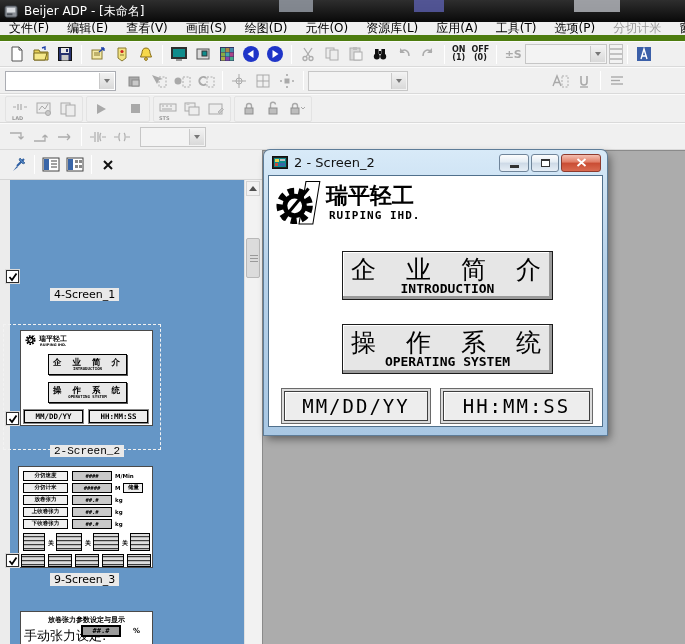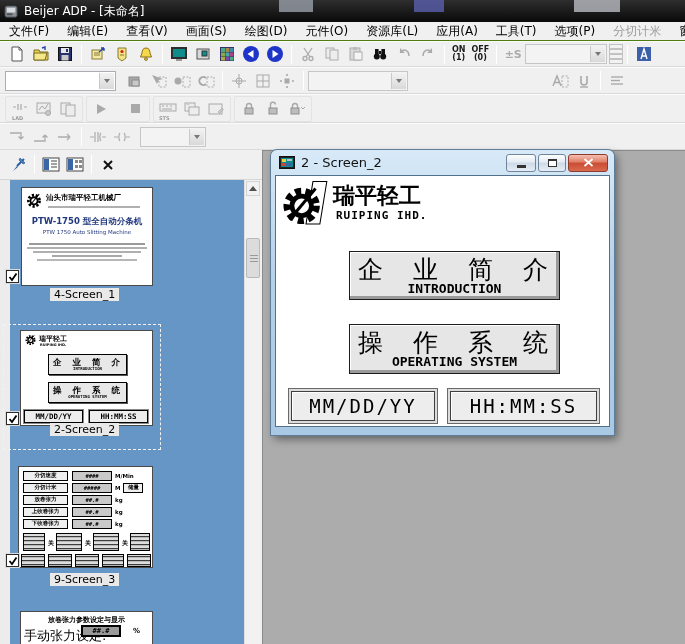--- a/index.html
+++ b/index.html
@@ -9,21 +9,21 @@
   
   .titlebar{position:absolute;left:0;top:0;width:685px;height:22px;background:linear-gradient(#2e2e2e,#090909);display:flex;align-items:center;padding-left:4px;overflow:hidden;}
   .titlebar .frag{position:absolute;top:0;height:12px;opacity:.8;}
   .frag1{left:279px;width:34px;background:#9aa0aa;}
   .frag2{left:414px;width:30px;background:#5b5fae;}
   .frag3{left:574px;width:46px;background:#b9bcc2;}
   .app-icon16{width:15px;height:15px;margin-right:5px;flex:none;}
   .title-text{color:#fff;font-size:12px;white-space:nowrap;}
 
   
-  .menubar{position:absolute;left:0;top:22px;width:685px;height:19px;background:#F0F0F0;display:flex;align-items:center;font-size:12px;border-bottom:1px solid #4d7c0f;}
+  .menubar{position:absolute;left:0;top:22px;width:685px;height:19px;background:#F0F0F0;display:flex;align-items:center;font-size:12px;border-bottom:6px solid #4d7c0f;}
   .menu-item{padding:1px 9px;white-space:nowrap;cursor:default;}
   .menu-item.disabled{color:#9B9B9B;}
 
   
   .tb{position:absolute;left:0;width:685px;background:#F0F0F0;display:flex;align-items:center;border-top:1px solid #FBFBFB;border-bottom:1px solid #DADADA;padding-left:5px;}
   .tb1{top:41px;height:26px;}
   .tb2{top:67px;height:27px;}
   .tb3{top:94px;height:29px;}
   .tb4{top:123px;height:27px;}
   .i16{width:24px;height:22px;display:flex;align-items:center;justify-content:center;flex:none;}
@@ -64,21 +64,21 @@
   .guan{position:absolute;font-size:6px;font-weight:bold;}
 
   
   .sb{position:absolute;left:244px;top:180px;width:16px;height:464px;background:#F2F2F2;border-left:1px solid #E0E0E0;}
   .sb-up{position:absolute;left:1px;top:1px;width:14px;height:15px;background:#F2F2F2;border:1px solid #D4D4D4;display:flex;align-items:center;justify-content:center;}
   .sb-thumb{position:absolute;left:1px;top:58px;width:14px;height:40px;background:#DCDCDC;border:1px solid #B9B9B9;border-radius:2px;}
   .sb-grip{position:absolute;left:3px;top:16px;width:8px;height:7px;background:repeating-linear-gradient(0deg,#9a9a9a 0 1px,transparent 1px 3px);}
 
   
   .workspace{position:absolute;left:262px;top:150px;width:423px;height:494px;background:#ACACAC;border-left:1px solid #8a8a8a;border-top:1px solid #8a8a8a;}
-  .child{position:absolute;left:1px;top:-1px;width:343px;height:285px;border-radius:6px 6px 0 0;background:linear-gradient(#D8EAF8,#B7D2EA 40%,#A9C8E4);box-shadow:0 0 0 1px #5E7D99,3px 4px 9px rgba(0,0,0,.45);padding:0 4px 4px 4px;margin-left:7px;}
+  .child{position:absolute;left:1px;top:-1px;width:343px;height:285px;border-radius:6px 6px 0 0;background:linear-gradient(#D8EAF8,#B7D2EA 40%,#A9C8E4);box-shadow:0 0 0 1px #5E7D99,3px 4px 9px rgba(0,0,0,.45);padding:0 4px 4px 4px;}
   .child-titlebar{height:25px;display:flex;align-items:center;font-size:13px;padding-left:4px;}
   .child-title{margin-left:6px;color:#111;white-space:nowrap;}
   .winbtns{margin-left:auto;display:flex;gap:2px;padding-right:2px;}
   .wbtn{height:18px;border:1px solid #70859A;border-radius:3px;background:linear-gradient(#FDFDFD,#E3EBF3 45%,#CDD9E6 50%,#E6EEF6);display:flex;align-items:center;justify-content:center;}
   .wbtn.min{width:30px;}.wbtn.max{width:28px;}
   .wbtn.close{width:40px;border-color:#8E3B2E;background:linear-gradient(#F4C0B2,#E07B64 45%,#C94C33 50%,#D96A50);}
   .minglyph{width:9px;height:3px;background:#333;margin-top:7px;}
   .maxglyph{width:9px;height:8px;border:1px solid #333;border-top:2px solid #333;background:#fff;}
   .child-client{position:relative;background:#FFFFFF;border:1px solid #50708C;height:252px;overflow:hidden;}
 
@@ -515,37 +515,20 @@
       <svg width="12" height="12" viewBox="0 0 12 12">
         <path d="M2 2l8 8M10 2l-8 8" stroke="#111" stroke-width="2"></path>
       </svg>
     </div>
   </div>
 
   <div class="dock">
     <div class="gutter"></div>
     <div class="bluepanel"></div>
 
-    <div class="card" style="left:21px;top:7px;width:132px;height:99px;">
-      <svg width="18" height="18" viewBox="0 0 48 48" style="position:absolute;left:3px;top:3px;">
-        <circle cx="24" cy="26" r="15" fill="none" stroke="#000" stroke-width="7" stroke-dasharray="6 4.5"></circle>
-        <circle cx="24" cy="26" r="12" fill="#000"></circle>
-          <circle cx="24" cy="26" r="7" fill="#fff"></circle>
-        <line x1="12" y1="40" x2="38" y2="8" stroke="#000" stroke-width="3"></line>
-      </svg>
-      <div style="position:absolute;left:24px;top:5px;font-size:7.5px;font-weight:bold;white-space:nowrap;">汕头市瑞平轻工机械厂</div>
-      <div class="bar" style="width:92px;position:absolute;left:26px;top:16px;height:2px;opacity:.55;"></div>
-      <div class="navy" style="position:absolute;left:0;top:28px;width:100%;text-align:center;font-size:8.5px;font-weight:bold;white-space:nowrap;">PTW-1750 型全自动分条机</div>
-      <div class="navy" style="position:absolute;left:0;top:41px;width:100%;text-align:center;font-size:5.5px;white-space:nowrap;">PTW 1750 Auto Slitting Machine</div>
-      <div class="bar" style="width:116px;margin-top:55px;opacity:.7;"></div>
-      <div class="bar" style="width:120px;opacity:.55;"></div>
-      <div class="bar" style="width:108px;opacity:.55;"></div>
-      <div class="bar" style="width:70px;opacity:.6;"></div>
-      <div class="bar" style="width:100px;opacity:.5;"></div>
-    </div>
     <div class="cbx" style="left:6px;top:90px;">
       <svg width="10" height="10" viewBox="0 0 10 10">
           <path d="M1.5 5l2.5 3L8.5 1.5" fill="none" stroke="#000" stroke-width="1.8"></path>
         </svg>
     </div>
     <div class="thumb-label" style="left:50px;top:108px;">4-Screen_1</div>
 
     <div class="selbox" style="left:3px;top:144px;width:158px;height:126px;"></div>
     <div class="card" style="left:20px;top:150px;width:133px;height:96px;">
       <svg width="13" height="13" viewBox="0 0 48 48" style="position:absolute;left:3px;top:2px;">
@@ -565,21 +548,21 @@
         <div class="mini-en">OPERATING SYSTEM</div>
       </div>
       <div class="minifield" style="left:3px;top:79px;width:59px;height:13px;">MM/DD/YY</div>
       <div class="minifield" style="left:68px;top:79px;width:59px;height:13px;">HH:MM:SS</div>
     </div>
     <div class="cbx" style="left:6px;top:232px;">
       <svg width="10" height="10" viewBox="0 0 10 10">
           <path d="M1.5 5l2.5 3L8.5 1.5" fill="none" stroke="#000" stroke-width="1.8"></path>
         </svg>
     </div>
-    <div class="thumb-label" style="left:50px;top:243px;">2-Screen_2</div>
+    <div class="thumb-label" style="left:50px;top:265px;font-family:Liberation Mono, monospace;">2-Screen_2</div>
 
     <div class="card" style="left:18px;top:286px;width:135px;height:102px;">
       <div class="c3row" style="left:4px;top:3px;">
         <div class="c3lab">分切速度</div>
         <div class="c3val">####</div>
         <div class="c3unit">M/Min</div>
       </div>
       <div class="c3row" style="left:4px;top:15px;">
         <div class="c3lab">分切计米</div>
         <div class="c3val">#####</div>

